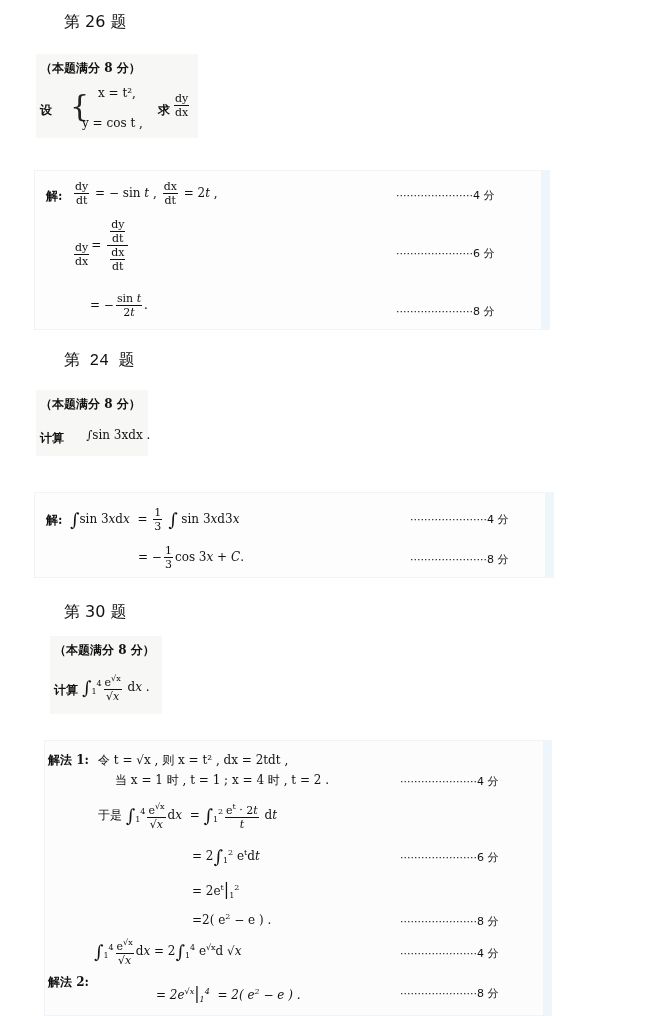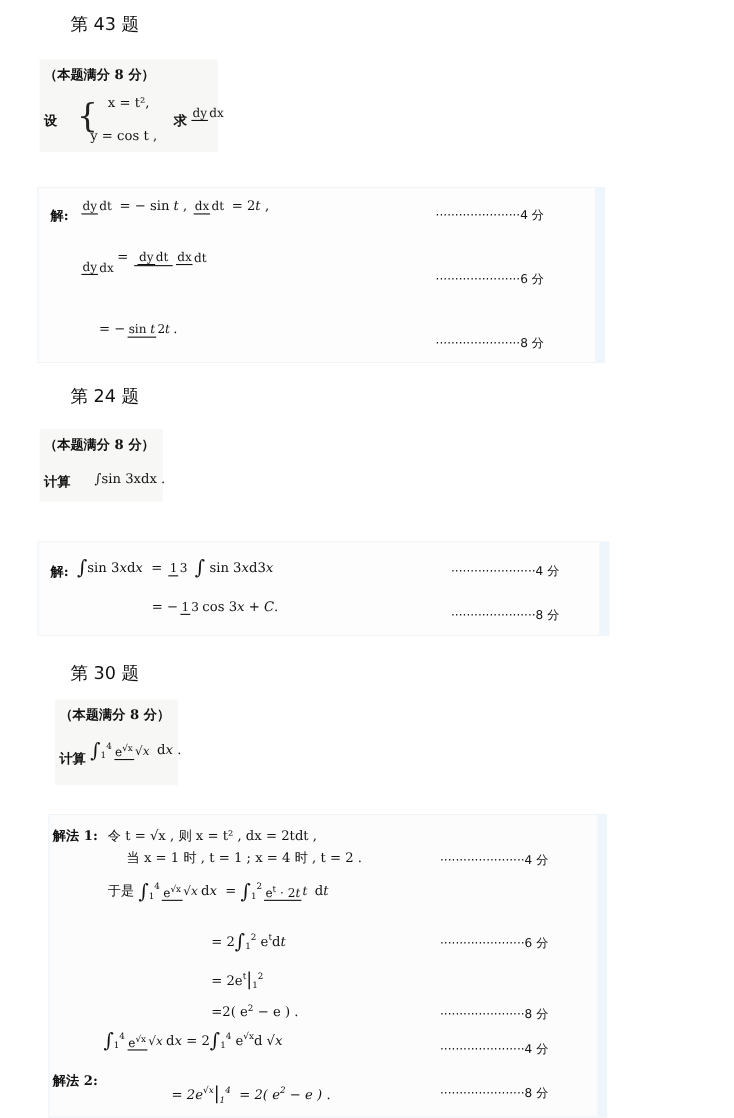--- a/index.html
+++ b/index.html
@@ -5,32 +5,32 @@
   html, body { margin:0; padding:0; background:#ffffff; }
   body { width:667px; height:1016px; position:relative; overflow:hidden;
          font-family:"DejaVu Serif", serif; color:#111; }
   .abs { position:absolute; }
   .qtitle { font-family:"DejaVu Sans", sans-serif; font-size:16px; color:#111; }
   .scan { background:#f7f7f5; }
   .sol { background:#fdfdfd; border-right:8px solid #eef6fb; box-shadow: inset 0 0 0 1px #eef4f8; }
   .bold { font-weight:bold; }
   .small { font-size:11px; }
   .txt { font-size:12px; white-space:nowrap; }
-  .frac { display:inline-flex; flex-direction:row; align-items:center; vertical-align:middle; font-size:11px; line-height:13px; margin:0 2px; }
+  .frac { display:inline-flex; flex-direction:column; align-items:center; vertical-align:middle; font-size:11px; line-height:13px; margin:0 2px; }
   .frac .n { border-bottom:1px solid #111; padding:0 1px; }
   .frac .d { padding:0 1px; }
   .score { font-size:11px; white-space:nowrap; font-family:"DejaVu Sans", sans-serif; }
   .int { font-size:18px; font-style:normal; vertical-align:middle; }
   sup, sub { font-size:8px; }
   i { font-style:italic; }
 </style>
 </head>
 <body>
 
-<div class="abs qtitle" style="left:64px;top:12px;">第 43 题</div>
+<div class="abs qtitle" style="left:64px;top:12px;">第 26 题</div>
 
 <div class="abs scan" style="left:36px;top:54px;width:162px;height:84px;">
   <div class="abs txt bold small" style="left:4px;top:6px;">（本题满分 8 分）</div>
   <div class="abs txt bold" style="left:4px;top:48px;">设</div>
   <div class="abs" style="left:34px;top:32px;font-size:30px;line-height:40px;color:#222;">{</div>
   <div class="abs txt" style="left:62px;top:32px;">x = t², </div>
   <div class="abs txt" style="left:46px;top:62px;">y = cos t ,</div>
   <div class="abs txt bold" style="left:122px;top:48px;">求</div>
   <div class="abs" style="left:136px;top:38px;">
     <span class="frac">
@@ -74,21 +74,21 @@
 
   <div class="abs txt" style="left:56px;top:122px;">
     = −<span class="frac">
         <span class="n">sin <i>t</i></span>
         <span class="d">2<i>t</i></span>
       </span>.
   </div>
   <div class="abs score" style="left:362px;top:134px;">······················8 分</div>
 </div>
 
-<div class="abs qtitle" style="left:64px;top:350px;">第 24 题</div>
+<div class="abs qtitle" style="left:64px;top:350px;font-family:Liberation Mono, monospace;">第 24 题</div>
 
 <div class="abs scan" style="left:36px;top:390px;width:112px;height:66px;">
   <div class="abs txt bold small" style="left:4px;top:6px;">（本题满分 8 分）</div>
   <div class="abs txt bold" style="left:4px;top:40px;">计算</div>
   <div class="abs txt" style="left:34px;top:38px;margin-left:16px;">∫sin 3xdx .</div>
 </div>
 
 <div class="abs sol" style="left:34px;top:492px;width:512px;height:86px;">
   <div class="abs txt bold" style="left:12px;top:20px;">解:</div>
   <div class="abs txt" style="left:36px;top:14px;">

